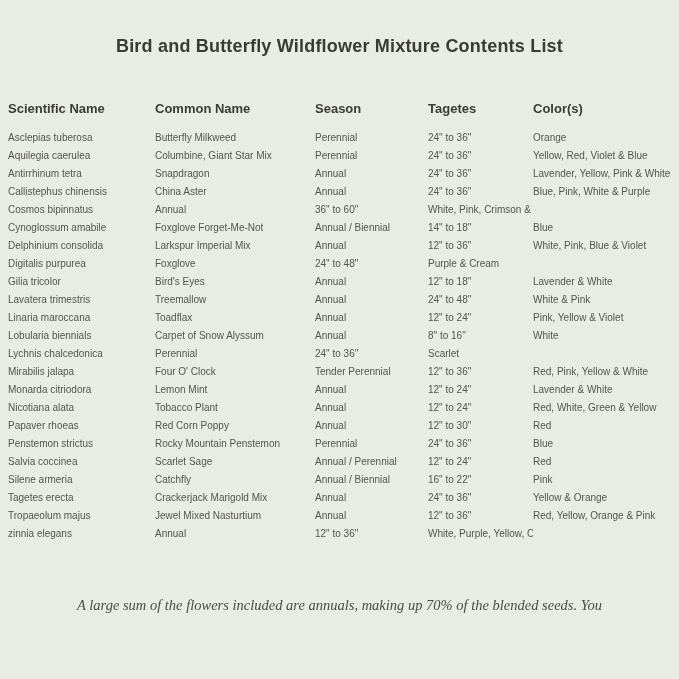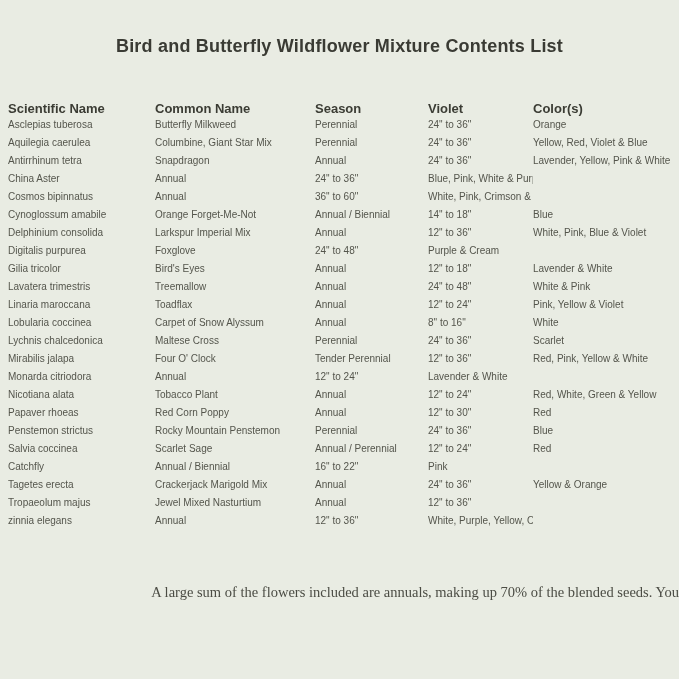--- a/index.html
+++ b/index.html
@@ -30,61 +30,63 @@
   .table {
     margin-top: 44px;
     padding: 0 6px 0 8px;
   }
   .thead, .tr {
     display: grid;
     grid-template-columns: 147px 160px 113px 105px 1fr;
     align-items: baseline;
   }
   .thead {
+    margin-bottom: 13px;
   }
   .th {
     font-size: 13px;
     font-weight: 700;
     color: #3b3c34;
   }
   .tr {
     height: 18px;
     line-height: 18px;
   }
   .td {
     font-size: 10px;
     color: #54554c;
     white-space: nowrap;
     overflow: hidden;
   }
   .footer {
     margin-top: 52px;
-    text-align: right;
+    text-align: center;
     font-family: "Liberation Serif", serif;
     font-size: 14.5px;
     line-height: 20px;
     color: #4b4c44;
+    font-style: italic;
   }
   .footer-line {
     white-space: pre-wrap;
   }
 </style>
 </head>
 <body>
 
 <div class="page">
 
   <div class="title">Bird and Butterfly Wildflower Mixture Contents List</div>
 
   <div class="table">
     <div class="thead">
       <div class="th">Scientific Name</div>
       <div class="th">Common Name</div>
       <div class="th">Season</div>
-      <div class="th">Violet</div>
+      <div class="th">Tagetes</div>
       <div class="th">Color(s)</div>
     </div>
     <div class="tbody">
   <div class="tr">
     <div class="td">Asclepias tuberosa</div>
     <div class="td">Butterfly Milkweed</div>
     <div class="td">Perennial</div>
     <div class="td">24" to 36"</div>
     <div class="td">Orange</div>
   </div>
@@ -99,36 +101,37 @@
 
   <div class="tr">
     <div class="td">Antirrhinum tetra</div>
     <div class="td">Snapdragon</div>
     <div class="td">Annual</div>
     <div class="td">24" to 36"</div>
     <div class="td">Lavender, Yellow, Pink &amp; White</div>
   </div>
 
   <div class="tr">
+    <div class="td">Callistephus chinensis</div>
     <div class="td">China Aster</div>
     <div class="td">Annual</div>
     <div class="td">24" to 36"</div>
     <div class="td">Blue, Pink, White &amp; Purple</div>
   </div>
 
   <div class="tr">
     <div class="td">Cosmos bipinnatus</div>
     <div class="td">Annual</div>
     <div class="td">36" to 60"</div>
     <div class="td">White, Pink, Crimson &amp; Rose</div>
   </div>
 
   <div class="tr">
     <div class="td">Cynoglossum amabile</div>
-    <div class="td">Orange Forget-Me-Not</div>
+    <div class="td">Foxglove Forget-Me-Not</div>
     <div class="td">Annual / Biennial</div>
     <div class="td">14" to 18"</div>
     <div class="td">Blue</div>
   </div>
 
   <div class="tr">
     <div class="td">Delphinium consolida</div>
     <div class="td">Larkspur Imperial Mix</div>
     <div class="td">Annual</div>
     <div class="td">12" to 36"</div>
@@ -160,45 +163,45 @@
 
   <div class="tr">
     <div class="td">Linaria maroccana</div>
     <div class="td">Toadflax</div>
     <div class="td">Annual</div>
     <div class="td">12" to 24"</div>
     <div class="td">Pink, Yellow &amp; Violet</div>
   </div>
 
   <div class="tr">
-    <div class="td">Lobularia coccinea</div>
+    <div class="td">Lobularia biennials</div>
     <div class="td">Carpet of Snow Alyssum</div>
     <div class="td">Annual</div>
     <div class="td">8" to 16"</div>
     <div class="td">White</div>
   </div>
 
   <div class="tr">
     <div class="td">Lychnis chalcedonica</div>
-    <div class="td">Maltese Cross</div>
     <div class="td">Perennial</div>
     <div class="td">24" to 36"</div>
     <div class="td">Scarlet</div>
   </div>
 
   <div class="tr">
     <div class="td">Mirabilis jalapa</div>
     <div class="td">Four O' Clock</div>
     <div class="td">Tender Perennial</div>
     <div class="td">12" to 36"</div>
     <div class="td">Red, Pink, Yellow &amp; White</div>
   </div>
 
   <div class="tr">
     <div class="td">Monarda citriodora</div>
+    <div class="td">Lemon Mint</div>
     <div class="td">Annual</div>
     <div class="td">12" to 24"</div>
     <div class="td">Lavender &amp; White</div>
   </div>
 
   <div class="tr">
     <div class="td">Nicotiana alata</div>
     <div class="td">Tobacco Plant</div>
     <div class="td">Annual</div>
     <div class="td">12" to 24"</div>
@@ -223,39 +226,41 @@
 
   <div class="tr">
     <div class="td">Salvia coccinea</div>
     <div class="td">Scarlet Sage</div>
     <div class="td">Annual / Perennial</div>
     <div class="td">12" to 24"</div>
     <div class="td">Red</div>
   </div>
 
   <div class="tr">
+    <div class="td">Silene armeria</div>
     <div class="td">Catchfly</div>
     <div class="td">Annual / Biennial</div>
     <div class="td">16" to 22"</div>
     <div class="td">Pink</div>
   </div>
 
   <div class="tr">
     <div class="td">Tagetes erecta</div>
     <div class="td">Crackerjack Marigold Mix</div>
     <div class="td">Annual</div>
     <div class="td">24" to 36"</div>
     <div class="td">Yellow &amp; Orange</div>
   </div>
 
   <div class="tr">
     <div class="td">Tropaeolum majus</div>
     <div class="td">Jewel Mixed Nasturtium</div>
     <div class="td">Annual</div>
     <div class="td">12" to 36"</div>
+    <div class="td">Red, Yellow, Orange &amp; Pink</div>
   </div>
 
   <div class="tr">
     <div class="td">zinnia elegans</div>
     <div class="td">Annual</div>
     <div class="td">12" to 36"</div>
     <div class="td">White, Purple, Yellow, Orange &amp; Red</div>
   </div>
 </div>
   </div>

